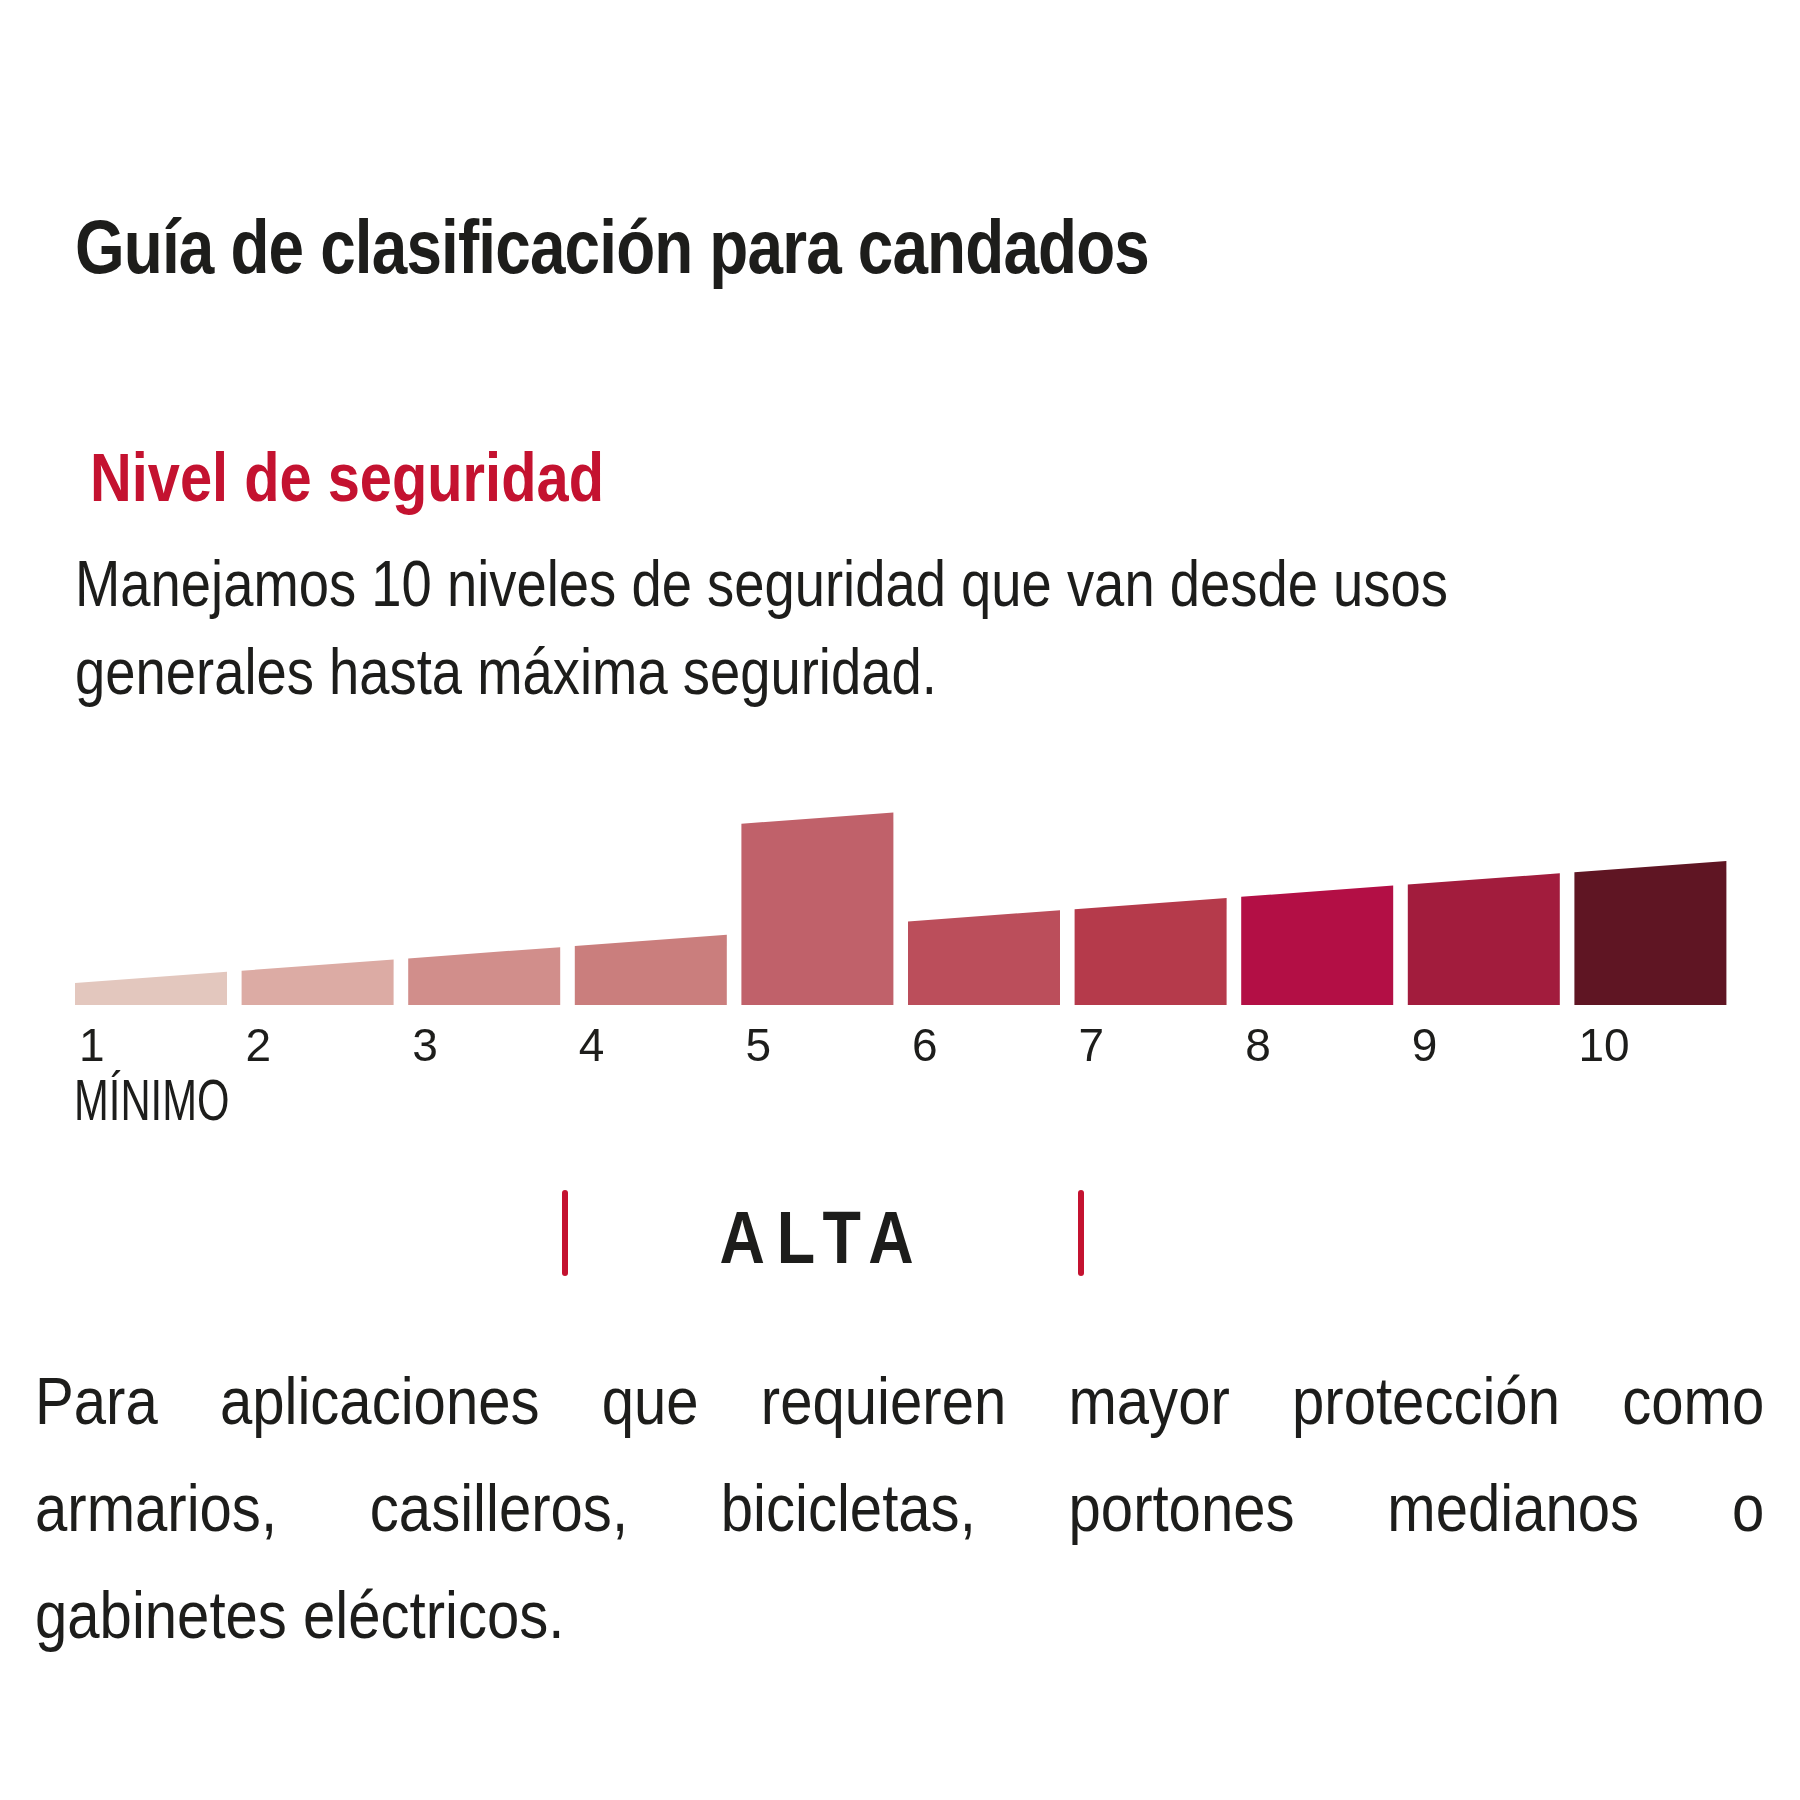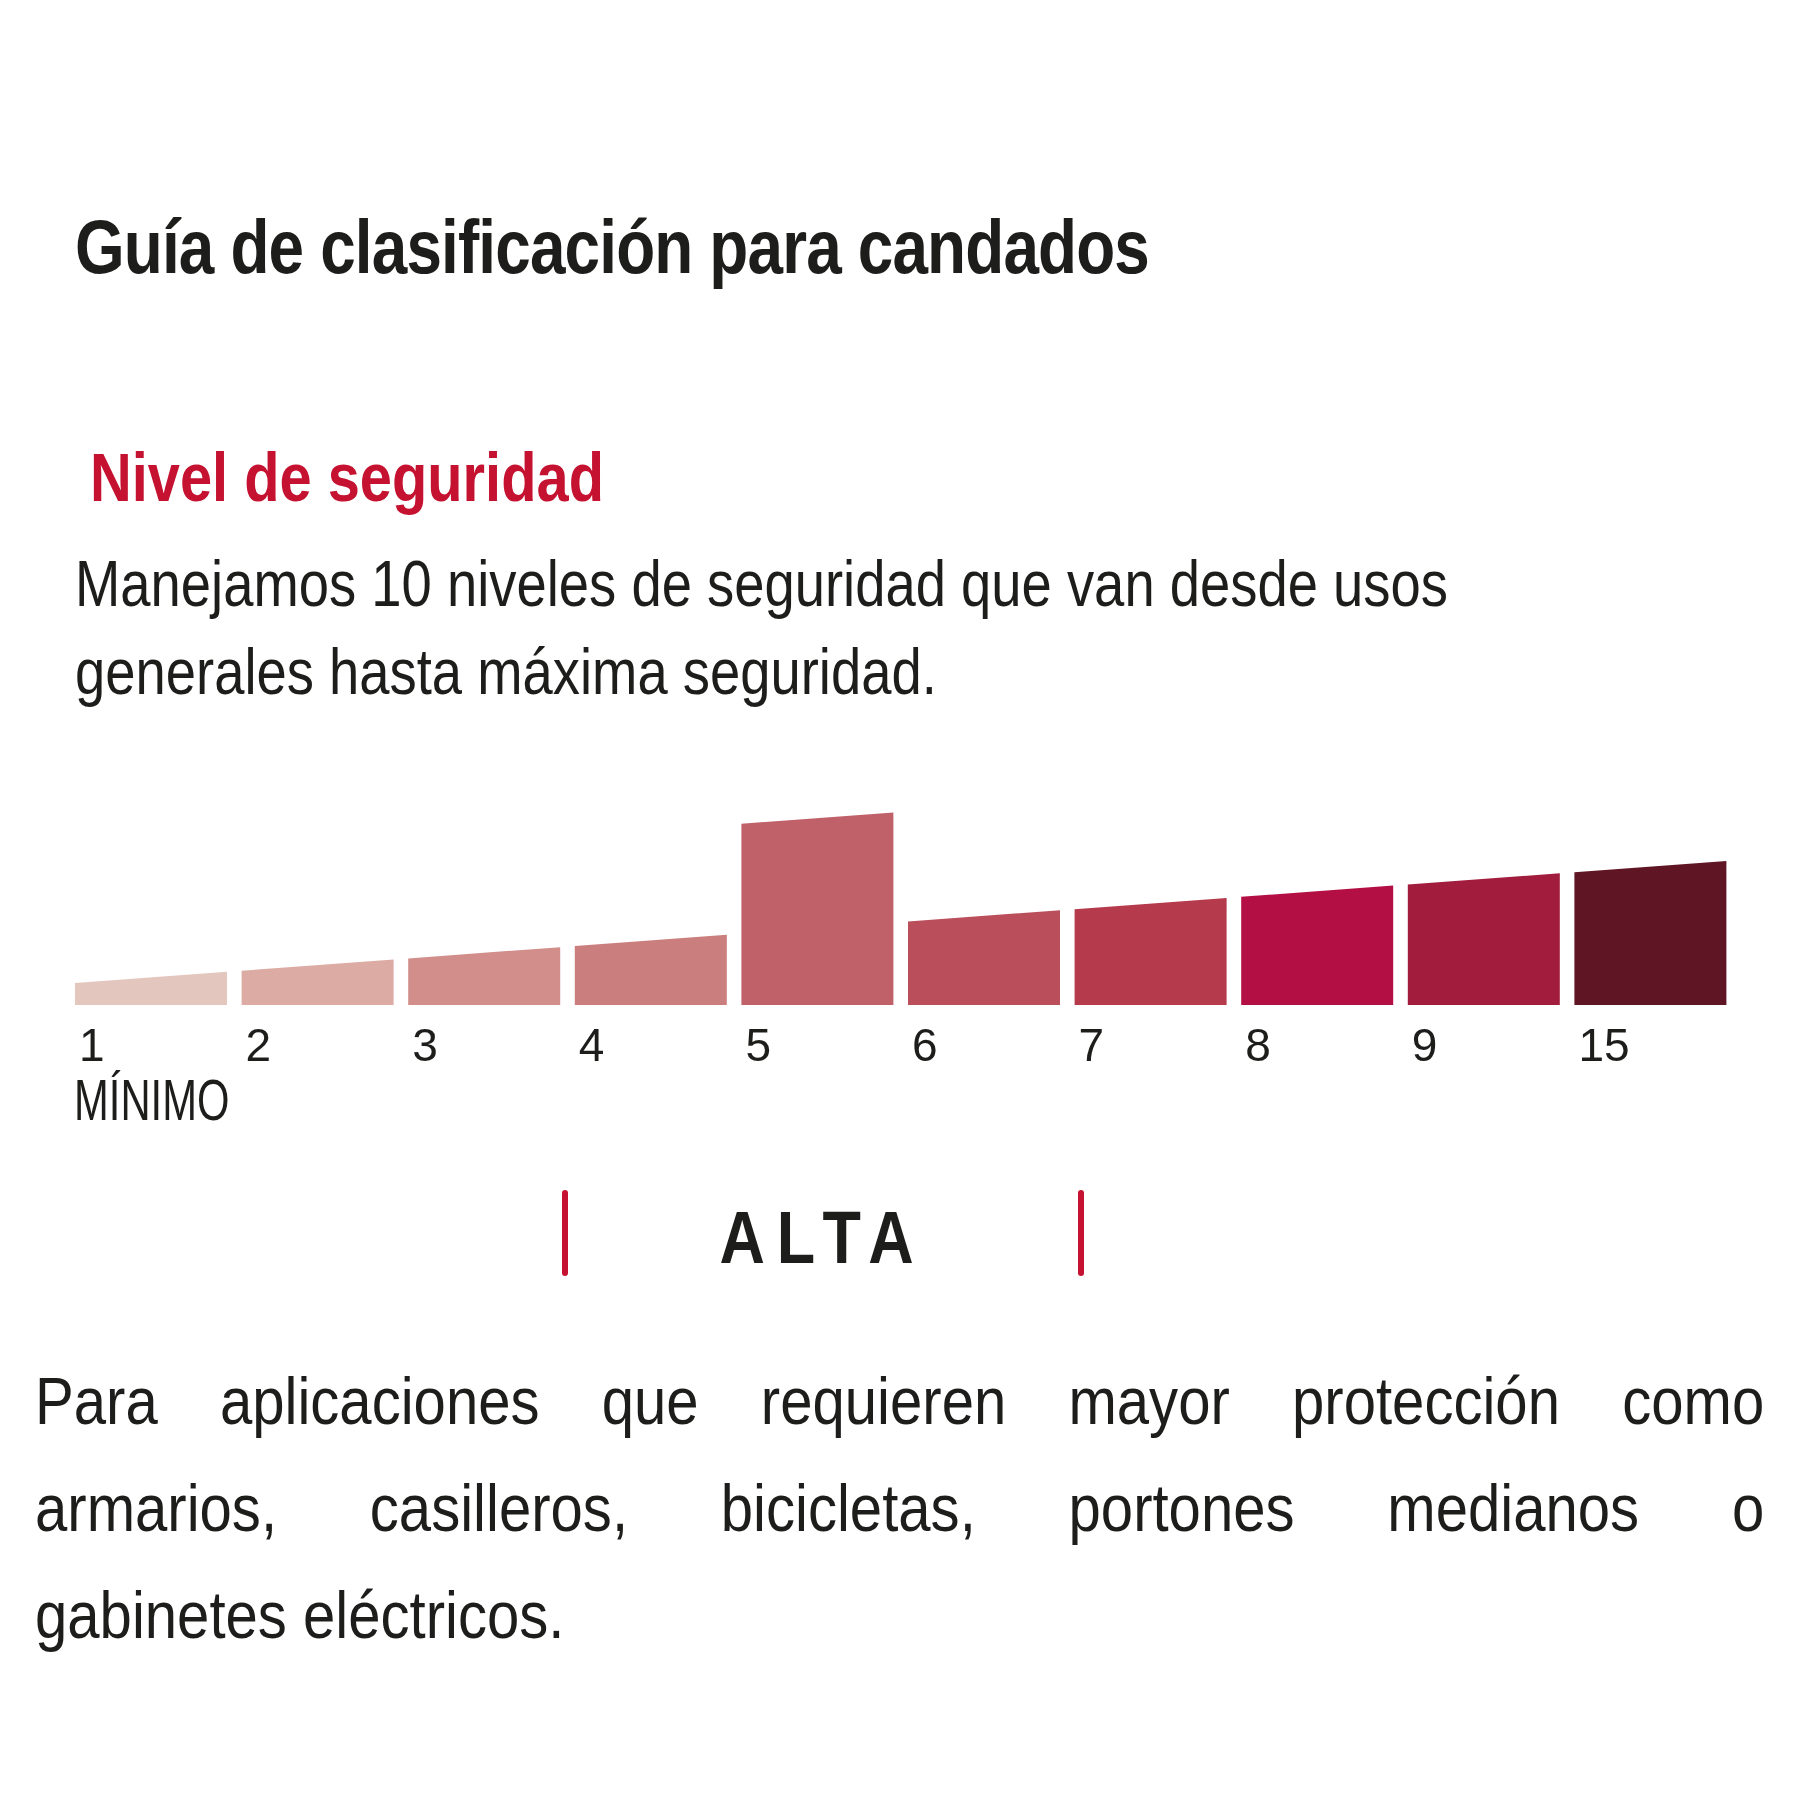--- a/index.html
+++ b/index.html
@@ -98,21 +98,21 @@
   <div class="abs" style="left:0;top:0;">
       <div class="bar-label" style="left: 79px;">1</div>
       <div class="bar-label" style="left: 245.6px;">2</div>
       <div class="bar-label" style="left: 412.2px;">3</div>
       <div class="bar-label" style="left: 578.8px;">4</div>
       <div class="bar-label" style="left: 745.4px;">5</div>
       <div class="bar-label" style="left: 912px;">6</div>
       <div class="bar-label" style="left: 1078.6px;">7</div>
       <div class="bar-label" style="left: 1245.2px;">8</div>
       <div class="bar-label" style="left: 1411.8px;">9</div>
-      <div class="bar-label" style="left: 1578.4px;">15</div>
+      <div class="bar-label" style="left: 1578.4px;">10</div>
     </div>
 
   <div class="abs cx minimo">MÍNIMO</div>
 
   <div class="abs alta-tick tick-left"></div>
   <div class="abs alta-tick tick-right"></div>
   <div class="abs alta-label">ALTA</div>
 
   <div class="abs description">
     <div class="just">Para aplicaciones que requieren mayor protección como</div>

